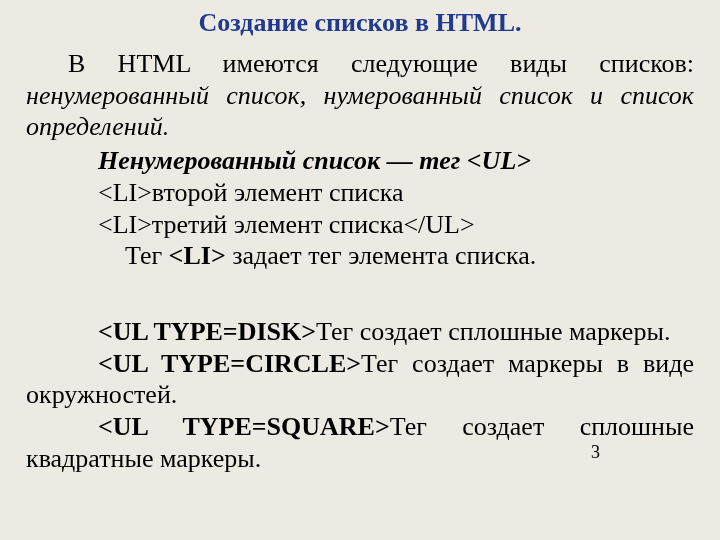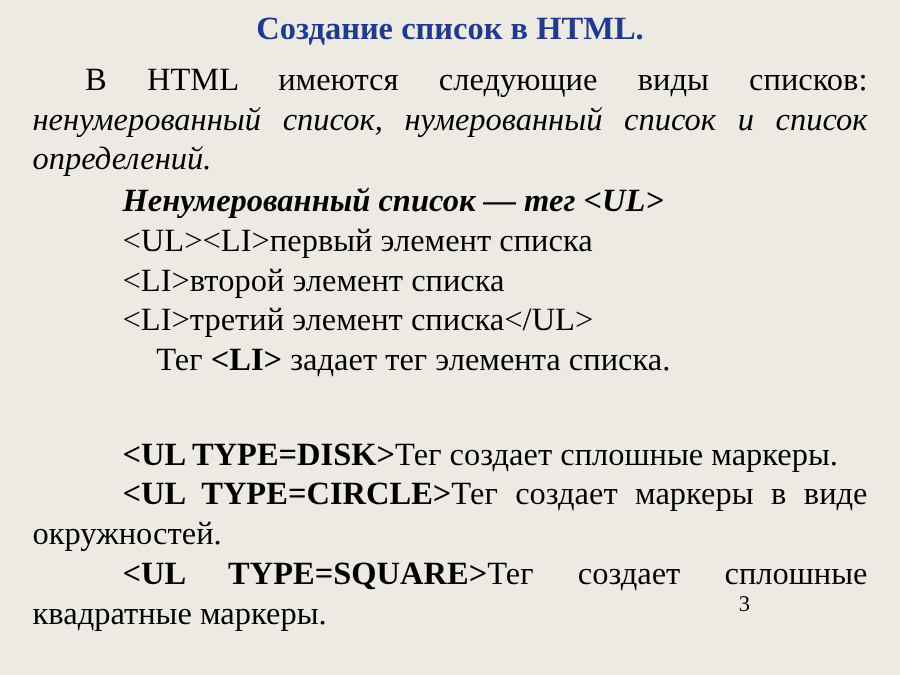--- a/index.html
+++ b/index.html
@@ -77,32 +77,31 @@
     bottom: 12px;
     font-size: 18px;
     font-family: "Times New Roman", serif;
   }
 </style>
 </head>
 <body>
 
 <div class="page">
 
-  <div class="title">Создание список в HTML.</div>
+  <div class="title">Создание списков в HTML.</div>
 
   <div class="body">
 
     <p class="p-intro">
       <span>В HTML имеются следующие виды списков: </span><span class="italic">ненумерованный список, нумерованный список и список определений.</span>
     </p>
 
     <p class="subhead">Ненумерованный список — тег &lt;UL&gt;</p>
 
     <div class="code-block">
-      <p class="code-line">&lt;UL&gt;&lt;LI&gt;первый элемент списка</p>
       <p class="code-line">&lt;LI&gt;второй элемент списка</p>
       <p class="code-line">&lt;LI&gt;третий элемент списка&lt;/UL&gt;</p>
     </div>
 
     <p class="li-desc">
       <span>Тег </span><span class="bold">&lt;LI&gt;</span><span> задает тег элемента списка.</span>
     </p>
 
     <div class="gap"></div>
 

